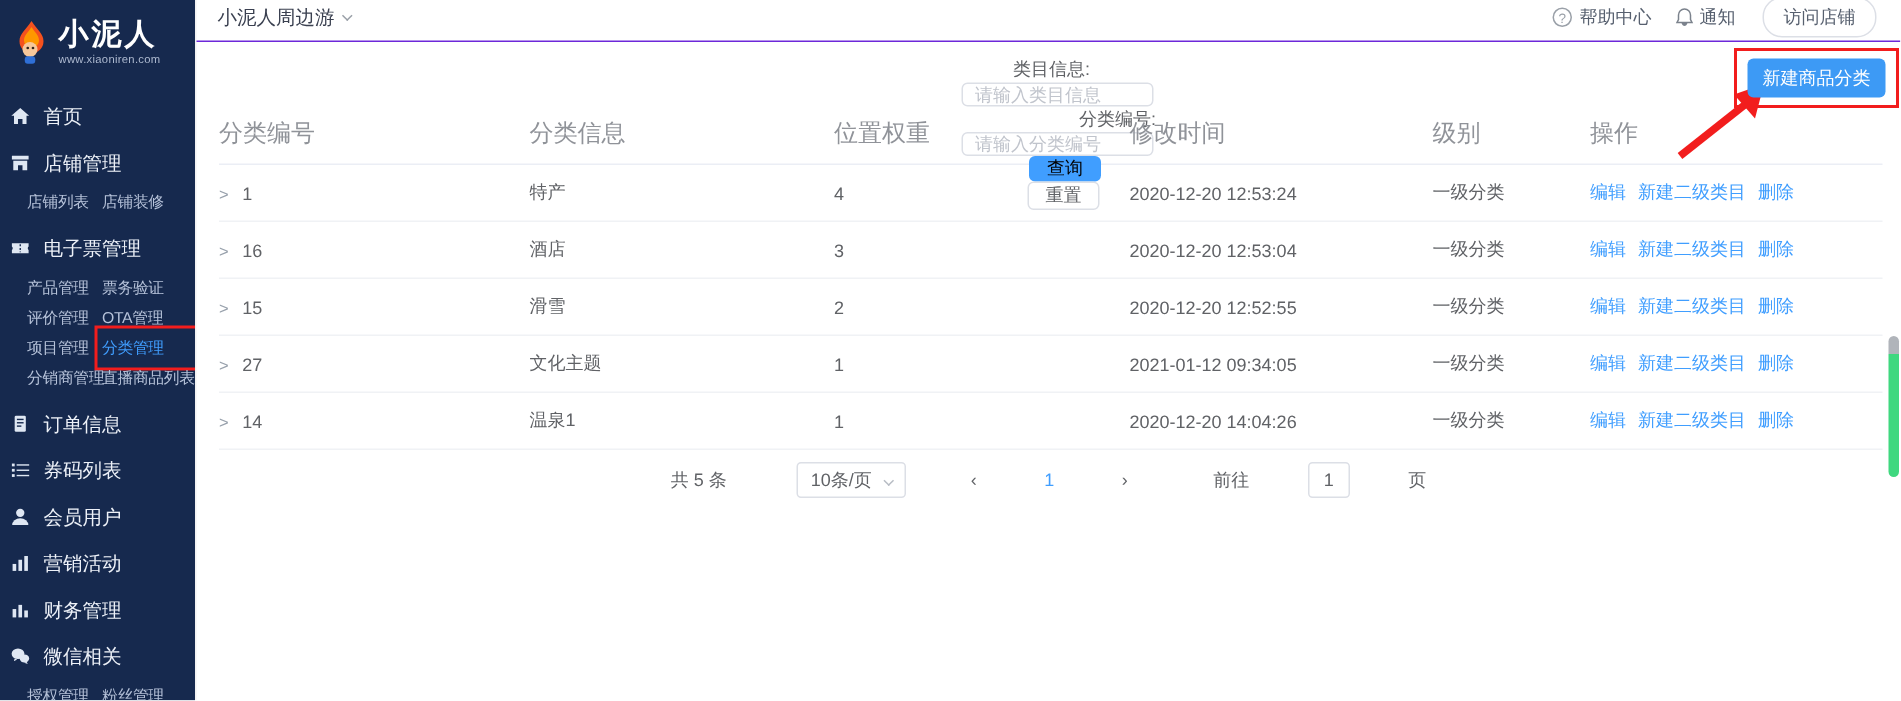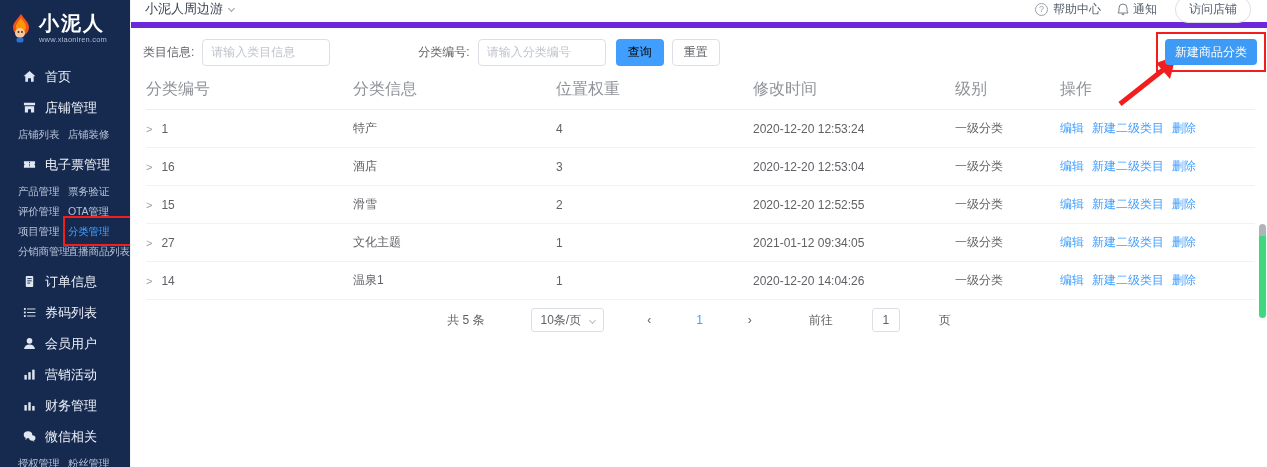--- a/index.html
+++ b/index.html
@@ -7,41 +7,41 @@
   body { font-family:"Liberation Sans","DejaVu Sans",sans-serif; }
   .app { position:relative; width:1267px; height:467px; overflow:hidden; background:#fff; }
 
   
   .sidebar { position:absolute; left:0; top:0; width:130px; height:467px; background:#16294e; overflow:hidden; }
   .logo { display:flex; gap:5px; padding:13px 6px 8px 8px; }
   .logo-text { display:flex; flex-direction:column; line-height:1; }
   .brand-name { color:#ffffff; font-size:20px; font-weight:bold; letter-spacing:2px; }
   .brand-site { color:#aebad0; font-size:7.5px; margin-top:3px; letter-spacing:.2px; }
   .nav { padding-top:4px; }
-  .nav-item { display:flex; align-items:center; height:31px; padding-left:22px; gap:9px; font-size:13px; color:#edf1f8; cursor:pointer; }
+  .nav-item { display:flex; align-items:center; height:31px; padding-left:6px; gap:9px; font-size:13px; color:#edf1f8; cursor:pointer; }
   .nav-item .icon { width:14px; height:14px; display:inline-flex; align-items:center; justify-content:center; color:#dfe7f3; }
   .nav-item .icon svg { width:13px; height:13px; }
   .nav-children { display:grid; grid-template-columns:50px auto; padding:1px 0 5px 18px; }
   .nav-child { font-size:10.5px; color:#b6c2d9; height:20px; line-height:20px; white-space:nowrap; cursor:pointer; letter-spacing:-.2px; }
   .nav-child.active { color:#409eff; }
   .nav-child.annotated { outline:2px solid #f21d1d; outline-offset:3px; }
 
   
   .main { position:absolute; left:130px; top:0; width:1137px; height:467px; background:#fff; border-left:1px solid #f2f2f2; }
-  .topbar { display:flex; align-items:center; height:28px; padding:0 16px 4px 14px; border-bottom:6px solid #6d28d9; }
+  .topbar { display:flex; align-items:center; height:28px; padding:0 16px 4px 14px; border-bottom:1px solid #6d28d9; }
   .page-title { font-size:13px; color:#3a4050; }
   .chev-down { display:inline-block; width:5px; height:5px; border:solid #9aa0a8; border-width:0 1px 1px 0; transform:rotate(45deg); margin-left:6px; margin-bottom:2px; }
   .topbar-right { margin-left:auto; display:flex; align-items:center; color:#57606f; font-size:12px; }
   .help-icon { width:13px; height:13px; border:1px solid #9aa0a8; border-radius:50%; font-size:9px; display:inline-flex; align-items:center; justify-content:center; color:#9aa0a8; margin-right:5px; }
   .bell-icon { display:inline-flex; margin-right:4px; color:#7b828c; }
   .gap { width:16px; }
   .pill-btn { border:1px solid #dcdfe6; border-radius:13px; padding:4px 13px; font-size:12px; color:#57606f; background:#fff; margin-left:18px; cursor:pointer; }
 
   
-  .filter-row { display:flex; align-items:center; margin-top:10px; padding-left:12px; height:28px; font-size:12px; color:#606266; }
+  .filter-row { display:flex; align-items:center; margin-top:10px; padding-left:12px; height:28px; font-size:12px; color:#606266;flex-direction:column; }
   .f-label { margin-right:8px; }
   .f-label2 { margin-left:88px; margin-right:8px; }
   .text-input { width:128px; height:27px; border:1px solid #dcdfe6; border-radius:4px; padding:0 8px; font-size:12px; color:#606266; outline:none; }
   .text-input::placeholder { color:#c0c4cc; }
   .btn-primary { background:#409eff; color:#000000; border:none; border-radius:4px; font-size:12px; padding:0 12px; height:27px; margin-left:10px; cursor:pointer; }
   .btn-plain { background:#fff; border:1px solid #dcdfe6; color:#606266; border-radius:4px; font-size:12px; padding:0 11px; height:27px; margin-left:8px; cursor:pointer; }
 
   
   .table { margin:8px 12px 0 15px; }
   .thead, .trow { display:grid; grid-template-columns:207px 203px 197px 202px 105px 1fr; align-items:center; }

